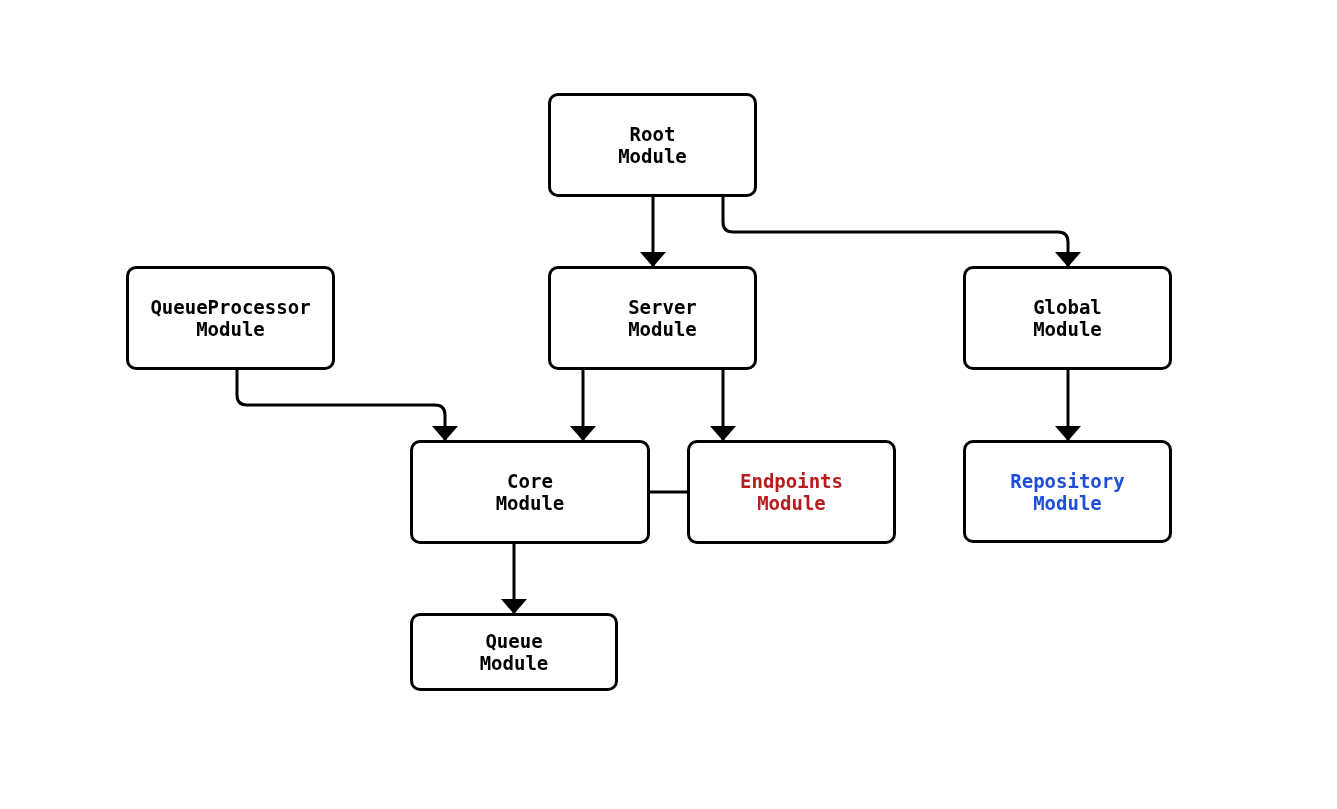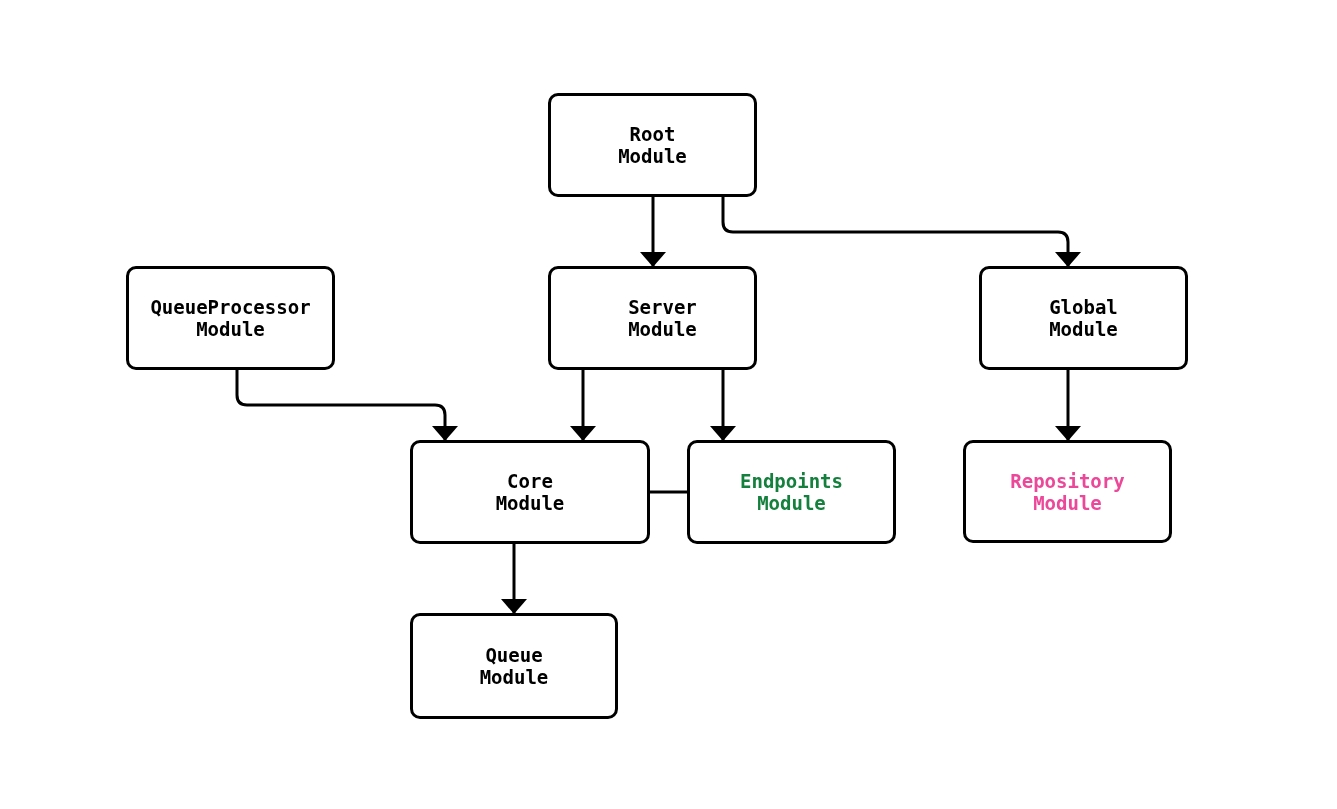--- a/index.html
+++ b/index.html
@@ -74,34 +74,34 @@
 Module</span>
       </div>
       <div class="node" style="left: 126px; top: 266px; width: 209px; height: 104px; border-color: rgb(0, 0, 0); background: rgb(255, 255, 255);">
         <span class="node-label" style="color: rgb(0, 0, 0);">QueueProcessor
 Module</span>
       </div>
       <div class="node" style="left: 548px; top: 266px; width: 209px; height: 104px; border-color: rgb(0, 0, 0); background: rgb(255, 255, 255); padding-left: 20px;">
         <span class="node-label" style="color: rgb(0, 0, 0);">Server
 Module</span>
       </div>
-      <div class="node" style="left: 963px; top: 266px; width: 209px; height: 104px; border-color: rgb(0, 0, 0); background: rgb(255, 255, 255); margin-left: 16px;">
+      <div class="node" style="left: 963px; top: 266px; width: 209px; height: 104px; border-color: rgb(0, 0, 0); background: rgb(255, 255, 255);">
         <span class="node-label" style="color: rgb(0, 0, 0);">Global
 Module</span>
       </div>
       <div class="node" style="left: 410px; top: 440px; width: 240px; height: 104px; border-color: rgb(0, 0, 0); background: rgb(255, 255, 255);">
         <span class="node-label" style="color: rgb(0, 0, 0);">Core
 Module</span>
       </div>
       <div class="node" style="left: 687px; top: 440px; width: 209px; height: 104px; border-color: rgb(0, 0, 0); background: rgb(255, 255, 255);">
-        <span class="node-label" style="color: #15803d;">Endpoints
+        <span class="node-label" style="color: #b91c1c;">Endpoints
 Module</span>
       </div>
       <div class="node" style="left: 963px; top: 440px; width: 209px; height: 103px; border-color: rgb(0, 0, 0); background: rgb(255, 255, 255);">
-        <span class="node-label" style="color: #ec4899;">Repository
+        <span class="node-label" style="color: #1d4ed8;">Repository
 Module</span>
       </div>
-      <div class="node" style="left: 410px; top: 613px; width: 208px; height: 106px; border-color: rgb(0, 0, 0); background: rgb(255, 255, 255);">
+      <div class="node" style="left: 410px; top: 613px; width: 208px; height: 78px; border-color: rgb(0, 0, 0); background: rgb(255, 255, 255);">
         <span class="node-label" style="color: rgb(0, 0, 0);">Queue
 Module</span>
       </div>
     </div>
 </div>
 
 </body></html>

